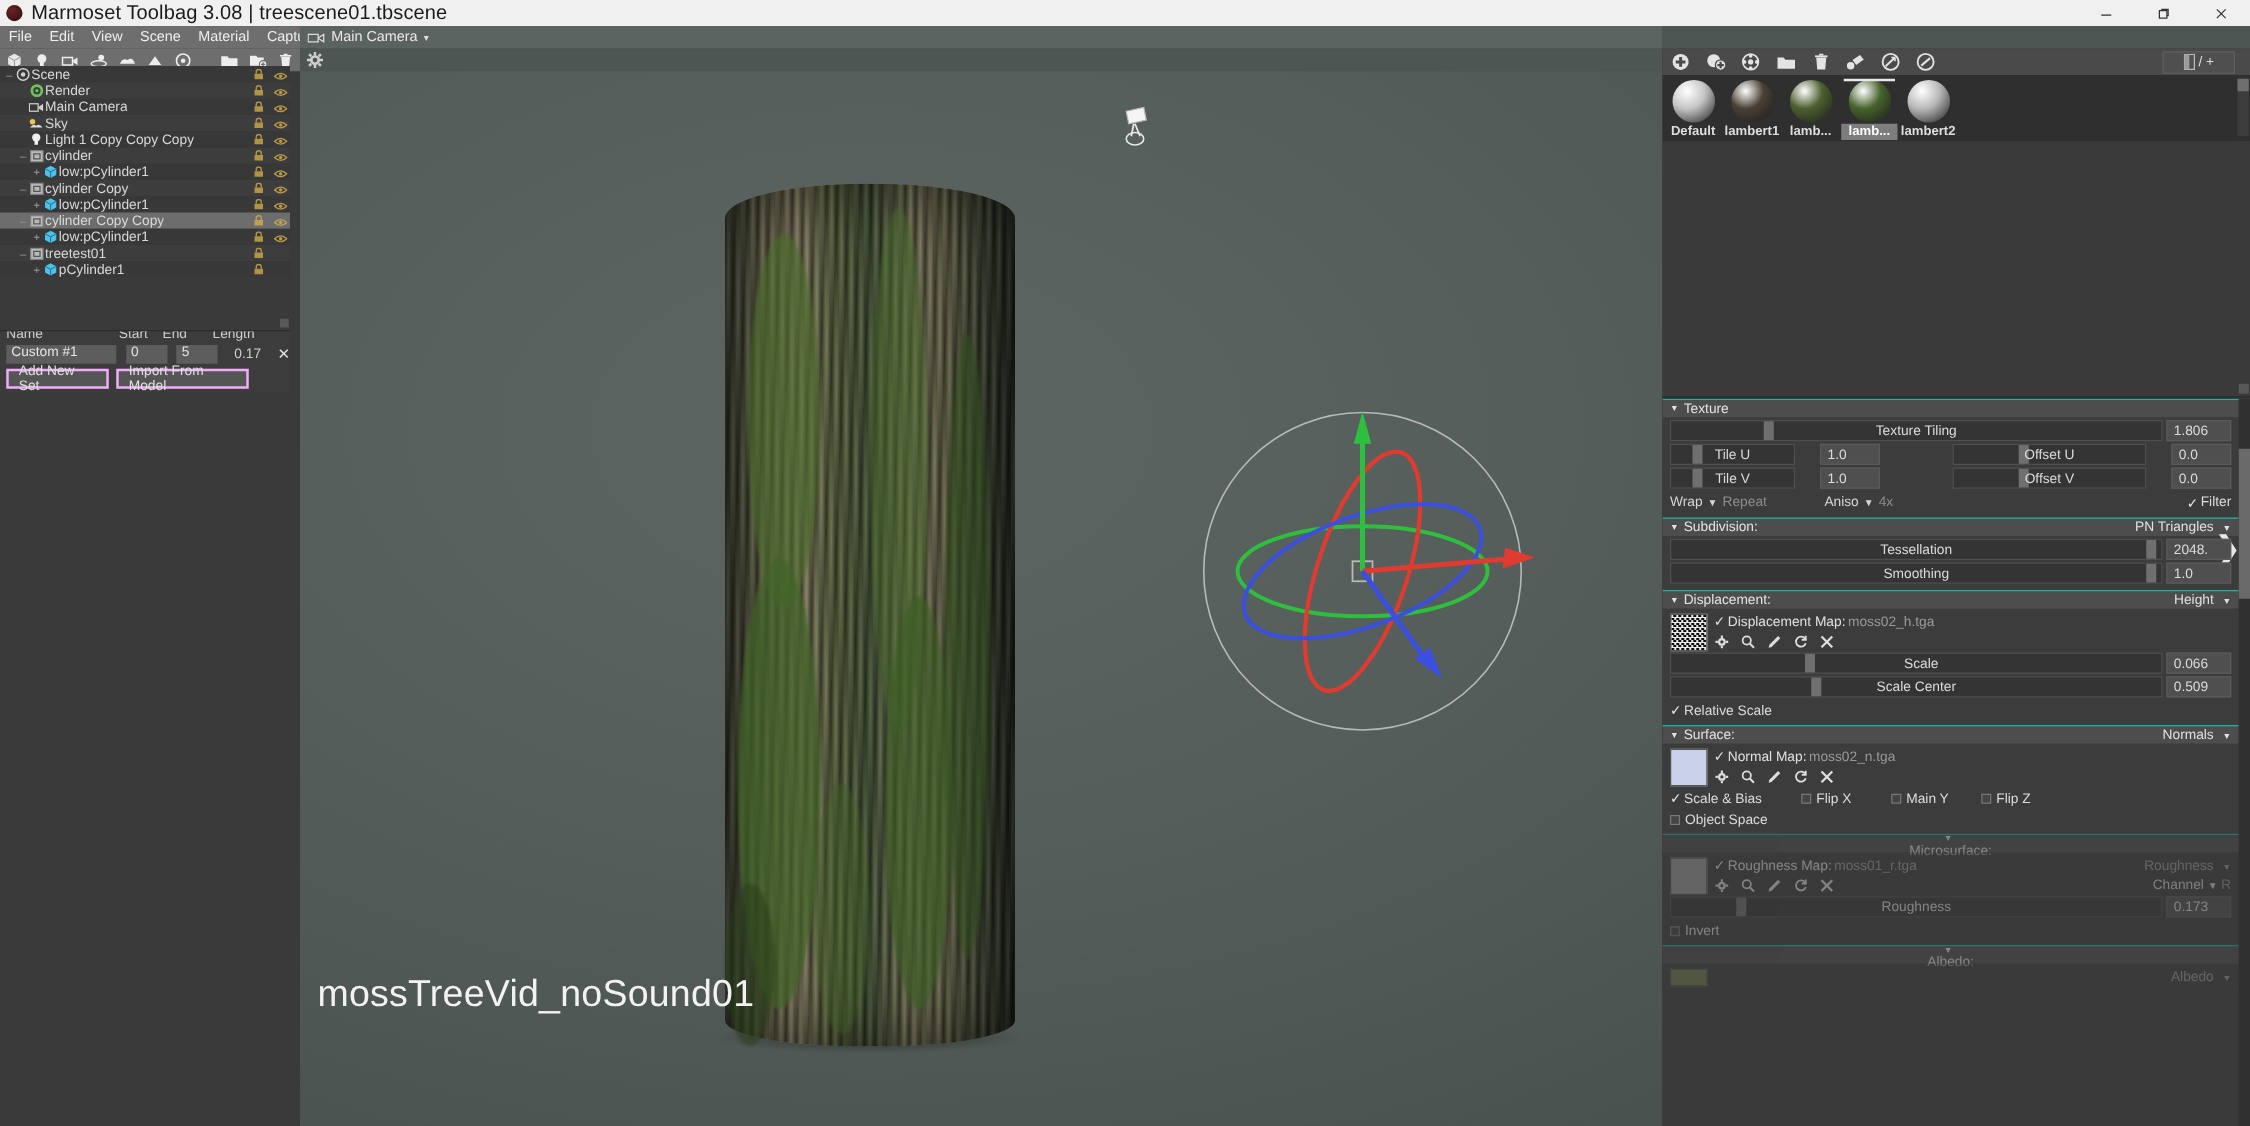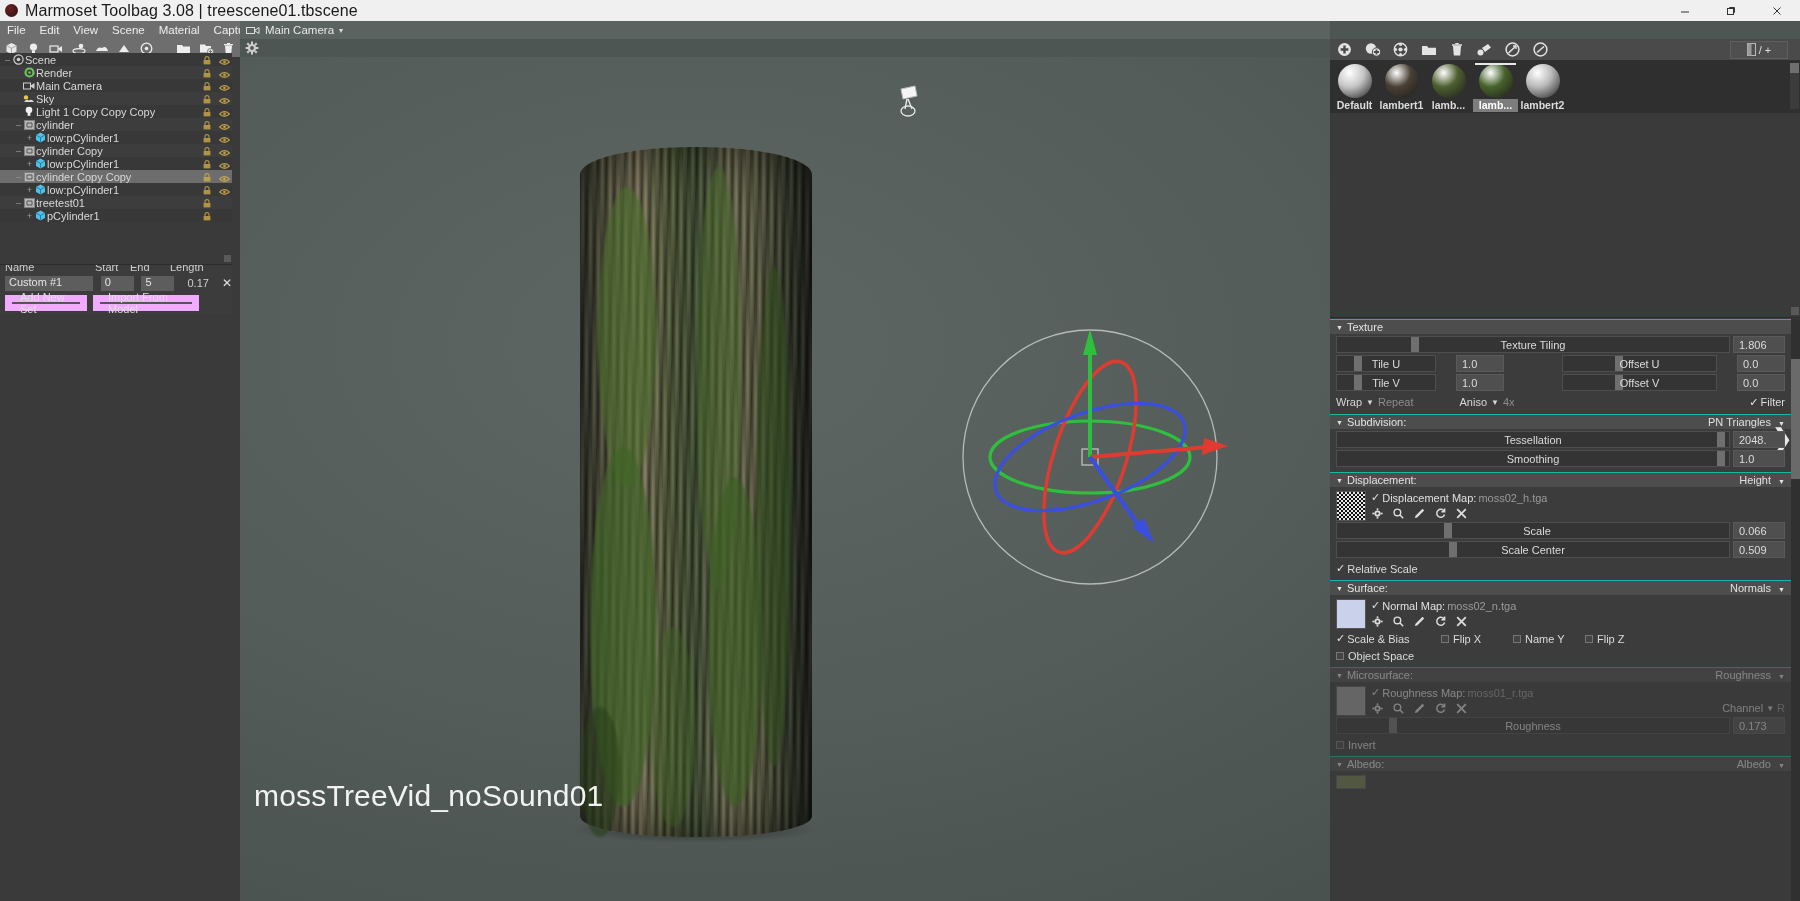--- a/index.html
+++ b/index.html
@@ -65,21 +65,21 @@
     font-size:11px; color:#e2e2e2; padding-left:4px; border-bottom:1px solid #2e2e2e;}
   .sechdr .tri { font-size:7px; margin-right:4px; color:#ddd; }
   .subhdr { height:14px; background:#454545; display:flex; align-items:center;
     font-size:11px; color:#dcdcdc; padding-left:9px; }
   .subhdr .tri { font-size:7px; margin-right:4px; }
 
   .pnlbody { background:#3c3c3c; }
   .row { display:flex; align-items:center; height:18px; padding:0 5px; font-size:11px; color:#d5d5d5; }
   .txtinput { background:#5d5d5d; border:none; color:#e4e4e4; font-size:11px;
     height:15px; padding:0 4px; font-family:"Liberation Sans",sans-serif; }
-  .btn { background:#555; color:#e0e0e0; font-size:11px; height:16px; border:7px solid #f0abfc;
+  .btn { background:#555; color:#e0e0e0; font-size:11px; height:16px; border:2px solid #f0abfc;
     display:flex; align-items:center; justify-content:center; padding:0 8px;
     font-family:"Liberation Sans",sans-serif; }
   .chk { display:flex; align-items:center; font-size:11px; color:#dcdcdc; }
   .chk .mark { font-size:11px; margin-right:2px; color:#e8e8e8; }
   .chk .box { width:8px; height:8px; border:1px solid #777; background:#444; margin-right:4px; }
   .dots { color:#ccc; font-size:11px; }
 
   
   .atbl { font-size:11px; color:#cfcfcf; }
   .athead { display:flex; height:15px; align-items:center; padding-left:5px; }
@@ -173,21 +173,21 @@
   .mapinfo { flex:1; }
   .maptitle { font-size:11px; color:#e0e0e0; display:flex; align-items:center; gap:2px; }
   .maptitle .fname { color:#9a9a9a; }
   .mapicons { display:flex; align-items:center; gap:9px; padding-top:3px; }
   .mic { width:12px; height:12px; display:flex; align-items:center; justify-content:center; }
 
   .flags { display:flex; align-items:center; gap:0; font-size:11px; color:#d6d6d6; height:17px; }
   .flags > div { display:flex; align-items:center; }
 
   .grayed { color:#8d8d8d; }
-  .dim { opacity:.45; }
+  .dim { opacity:.45;flex-direction:column; }
 
   
   .bigarrow { position:absolute; right:-2px; top:-4px; font-size:26px; color:#e8e8e8;
     line-height:1; font-weight:300;}
 </style>
 </head>
 <body>
 
 <div class="titlebar">
   <div class="tb-logo"></div>
@@ -1056,21 +1056,21 @@
           <div class="chk" style="width:105px">
             <span class="mark">✓</span>
             <span>Scale &amp; Bias</span>
           </div>
           <div class="chk" style="width:72px">
             <span class="box"></span>
             <span>Flip X</span>
           </div>
           <div class="chk" style="width:72px">
             <span class="box"></span>
-            <span>Name Y</span>
+            <span>Main Y</span>
           </div>
           <div class="chk">
             <span class="box"></span>
             <span>Flip Z</span>
           </div>
         </div>
         <div class="flags">
           <div class="chk">
             <span class="box"></span>
             <span>Object Space</span>

